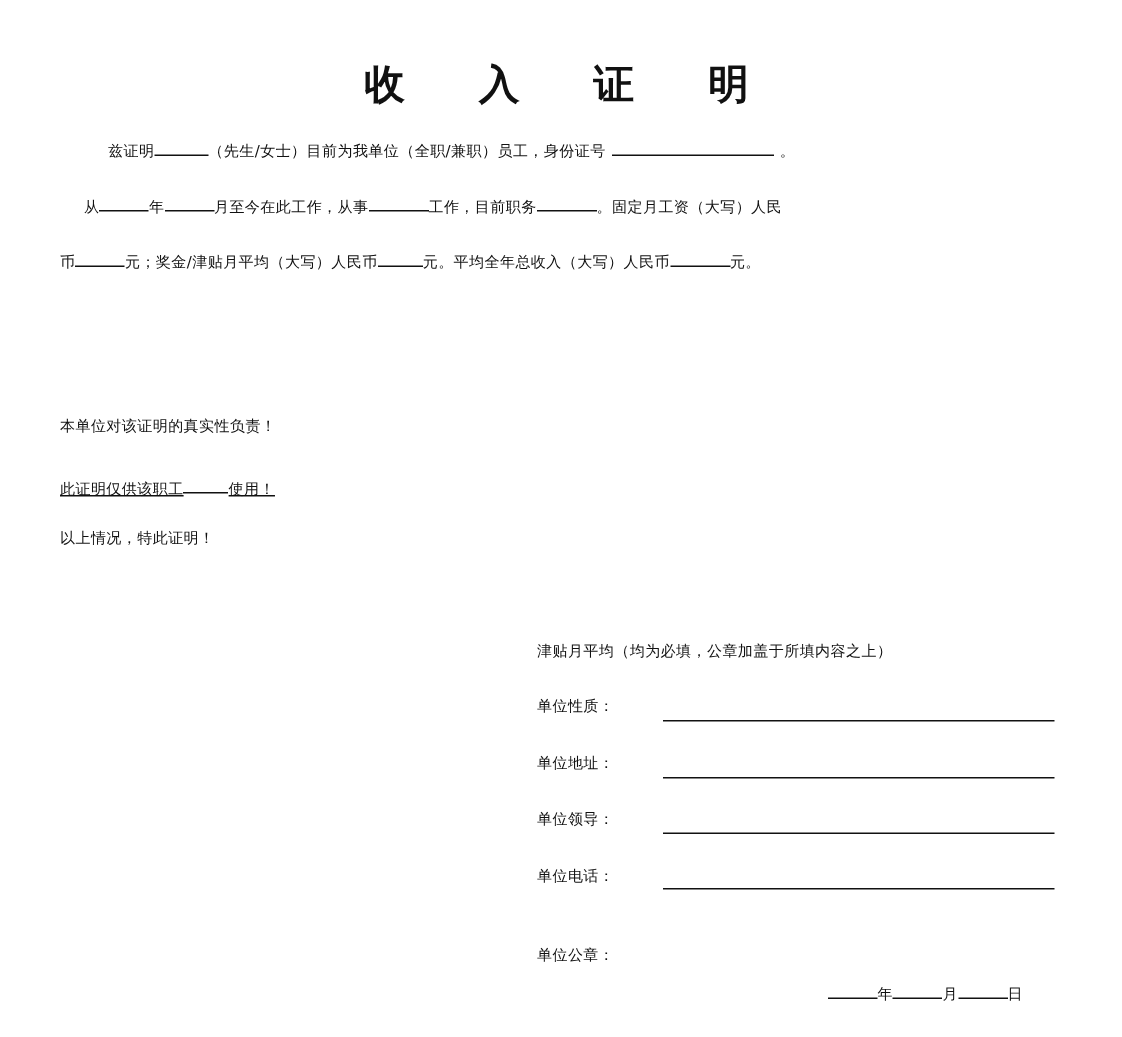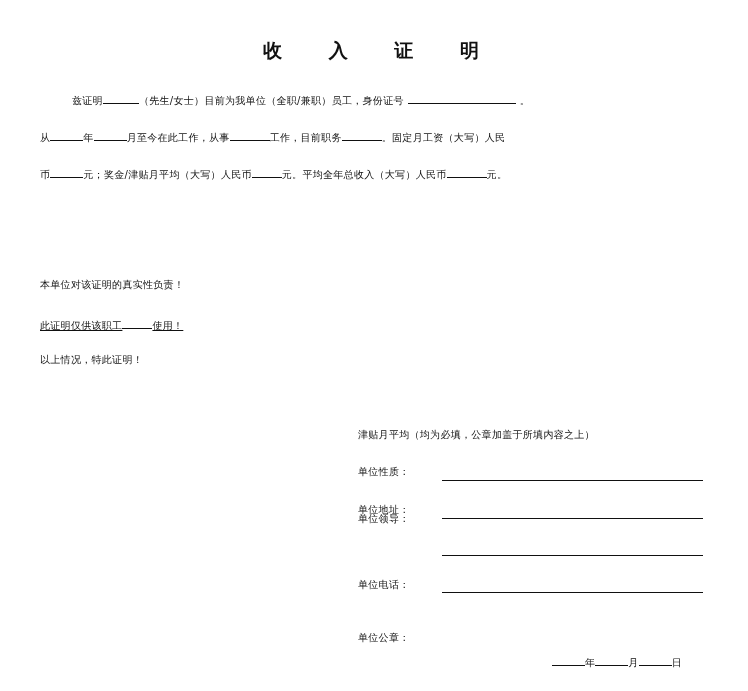--- a/index.html
+++ b/index.html
@@ -14,21 +14,21 @@
       overflow: hidden;
       font-family: "DejaVu Sans", "Liberation Sans", sans-serif;
       color: #111111;
     }
     .title {
       position: absolute;
       left: 0;
       width: 748px;
       top: 38px;
       text-align: center;
-      font-size: 19px;
+      font-size: 27px;
       font-weight: bold;
       letter-spacing: 20px;
       padding-left: 14px;
       box-sizing: border-box;
       font-family: "DejaVu Serif", "Liberation Serif", serif;
     }
     .line {
       position: absolute;
       font-size: 10px;
       white-space: nowrap;
@@ -49,21 +49,21 @@
   </style>
 </head>
 <body>
 
 <div class="title">收 入 证 明</div>
 
 <div class="line" style="left:72px; top:88px;">
   <span>兹证明</span><span class="blank" style="width:36px;"></span><span>（先生/女士）目前为我单位（全职/兼职）员工，身份证号</span><span class="blank" style="width:108px; margin-left:4px;"></span><span style="margin-left:4px;">。</span>
 </div>
 
-<div class="line" style="left:40px; top:125px;">
+<div class="line" style="left:56px; top:125px;">
   <span>从</span><span class="blank" style="width:33px;"></span><span>年</span><span class="blank" style="width:33px;"></span><span>月至今在此工作，从事</span><span class="blank" style="width:40px;"></span><span>工作，目前职务</span><span class="blank" style="width:40px;"></span><span>。固定月工资（大写）人民</span>
 </div>
 
 <div class="line" style="left:40px; top:162px;">
   <span>币</span><span class="blank" style="width:33px;"></span><span>元；奖金/津贴月平均（大写）人民币</span><span class="blank" style="width:30px;"></span><span>元。平均全年总收入（大写）人民币</span><span class="blank" style="width:40px;"></span><span>元。</span>
 </div>
 
 <div class="line" style="left:40px; top:275px;text-align:right;">本单位对该证明的真实性负责！</div>
 <div class="line" style="left:40px; top:313px;text-decoration:underline;">
   <span>此证明仅供该职工</span><span class="blank" style="width:30px;"></span><span>使用！</span>
@@ -71,21 +71,21 @@
 <div class="line" style="left:40px; top:350px;">以上情况，特此证明！</div>
 
 <div class="line" style="left:358px; top:425px;">津贴月平均（均为必填，公章加盖于所填内容之上）</div>
 
 <div class="line" style="left:358px; top:462px;">单位性质：</div>
 <div class="field-line" style="left:442px; top:480px; width:261px;"></div>
 
 <div class="line" style="left:358px; top:500px;">单位地址：</div>
 <div class="field-line" style="left:442px; top:518px; width:261px;"></div>
 
-<div class="line" style="left:358px; top:509px;">单位领导：</div>
+<div class="line" style="left:358px; top:537px;">单位领导：</div>
 <div class="field-line" style="left:442px; top:555px; width:261px;"></div>
 
 <div class="line" style="left:358px; top:575px;text-align:right;">单位电话：</div>
 <div class="field-line" style="left:442px; top:592px; width:261px;"></div>
 
 <div class="line" style="left:358px; top:628px;">单位公章：</div>
 
 <div class="line" style="left:552px; top:650px;">
   <span class="blank" style="width:33px;"></span><span>年</span><span class="blank" style="width:33px;"></span><span>月</span><span class="blank" style="width:33px;"></span><span>日</span>
 </div>

